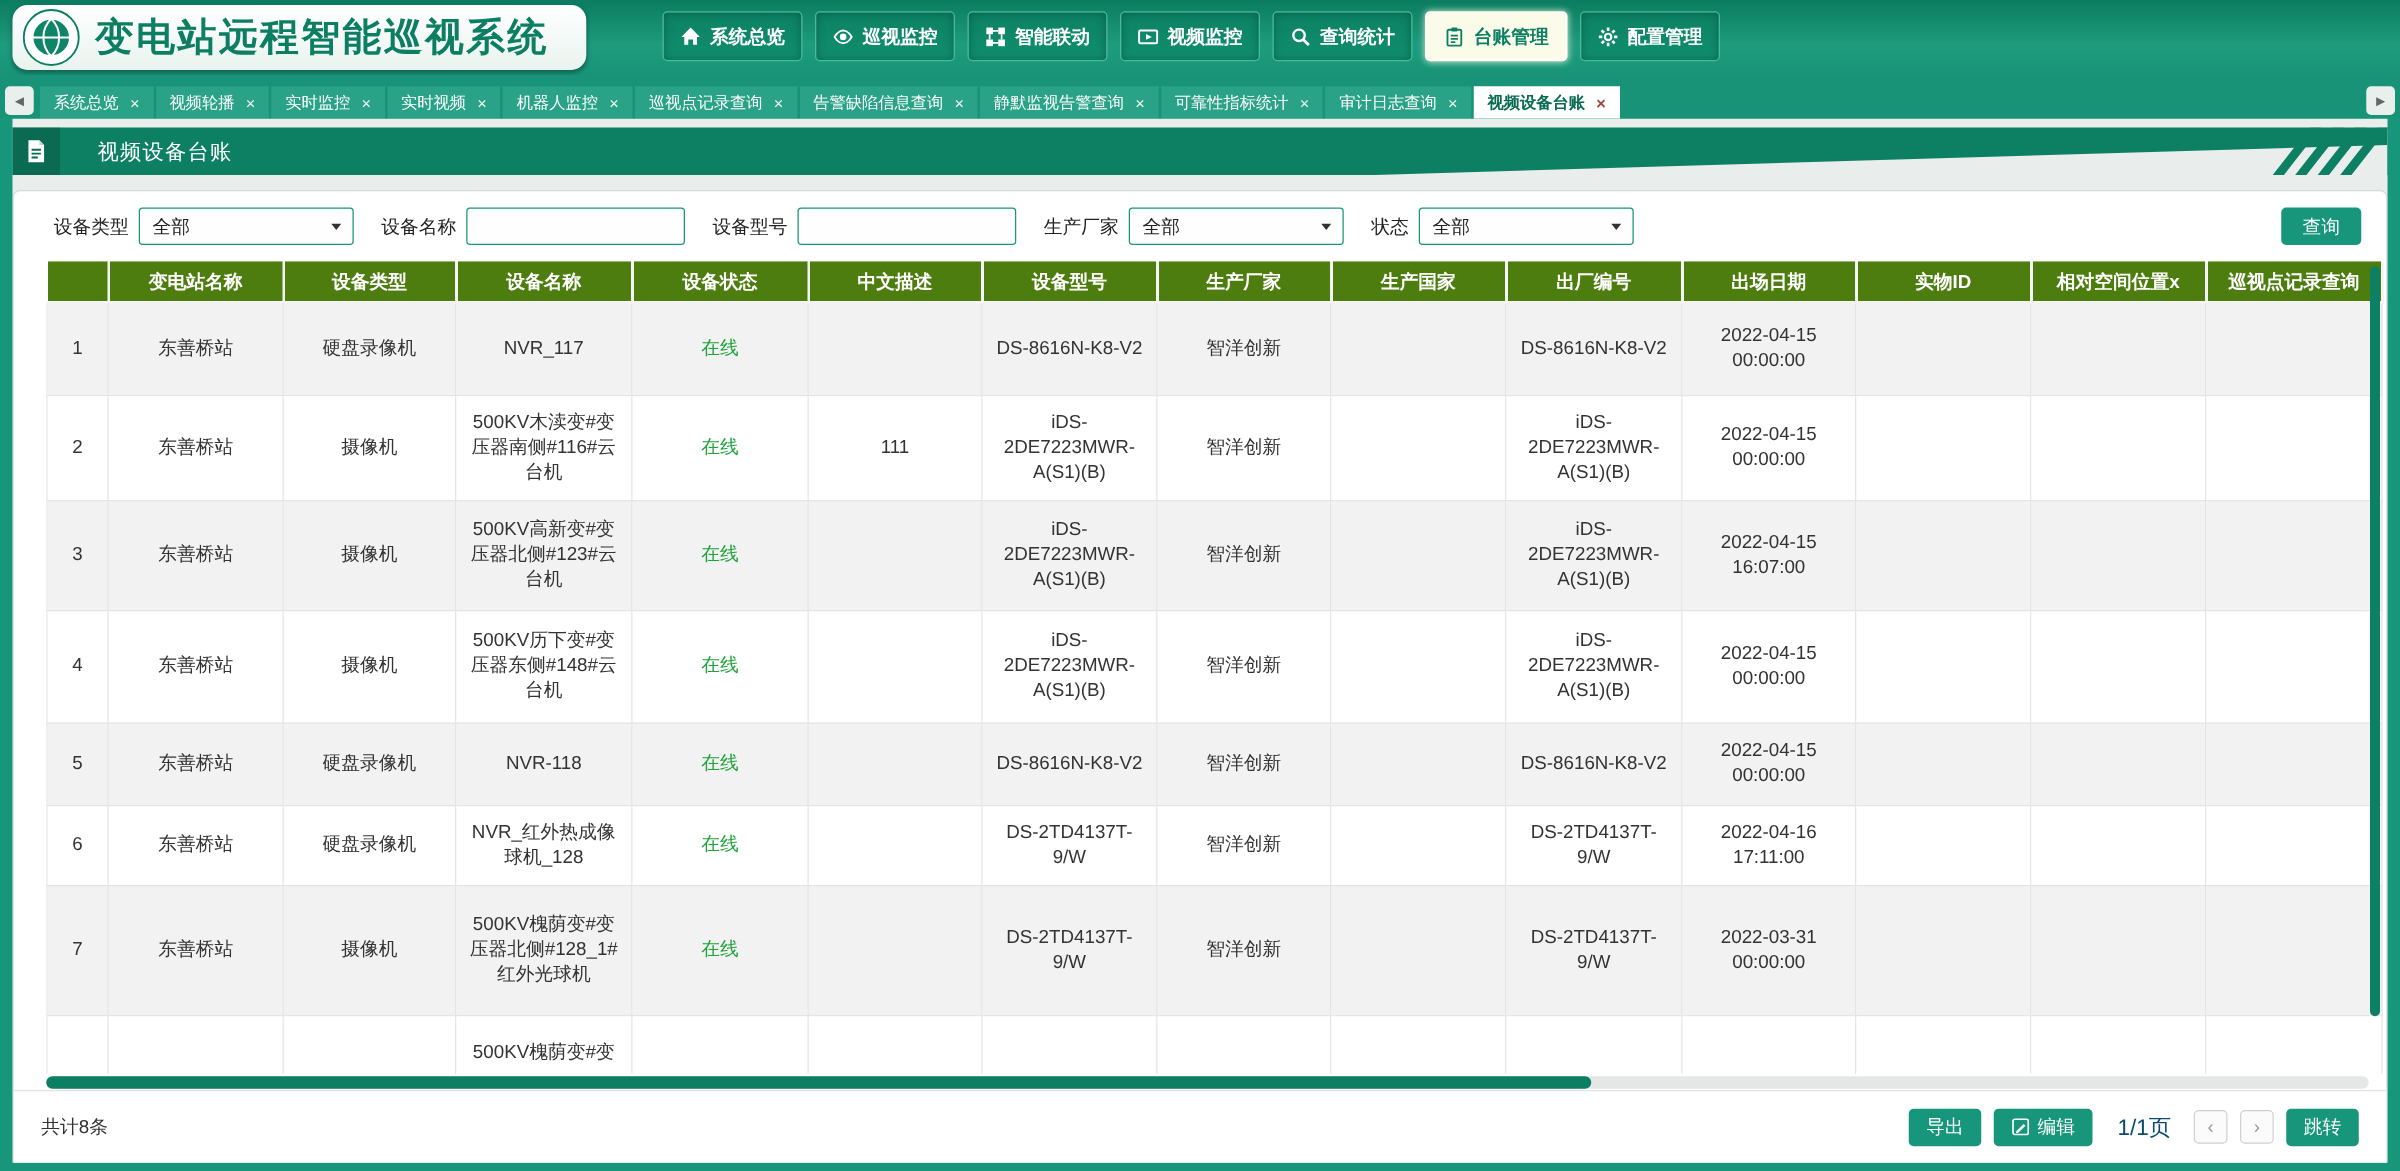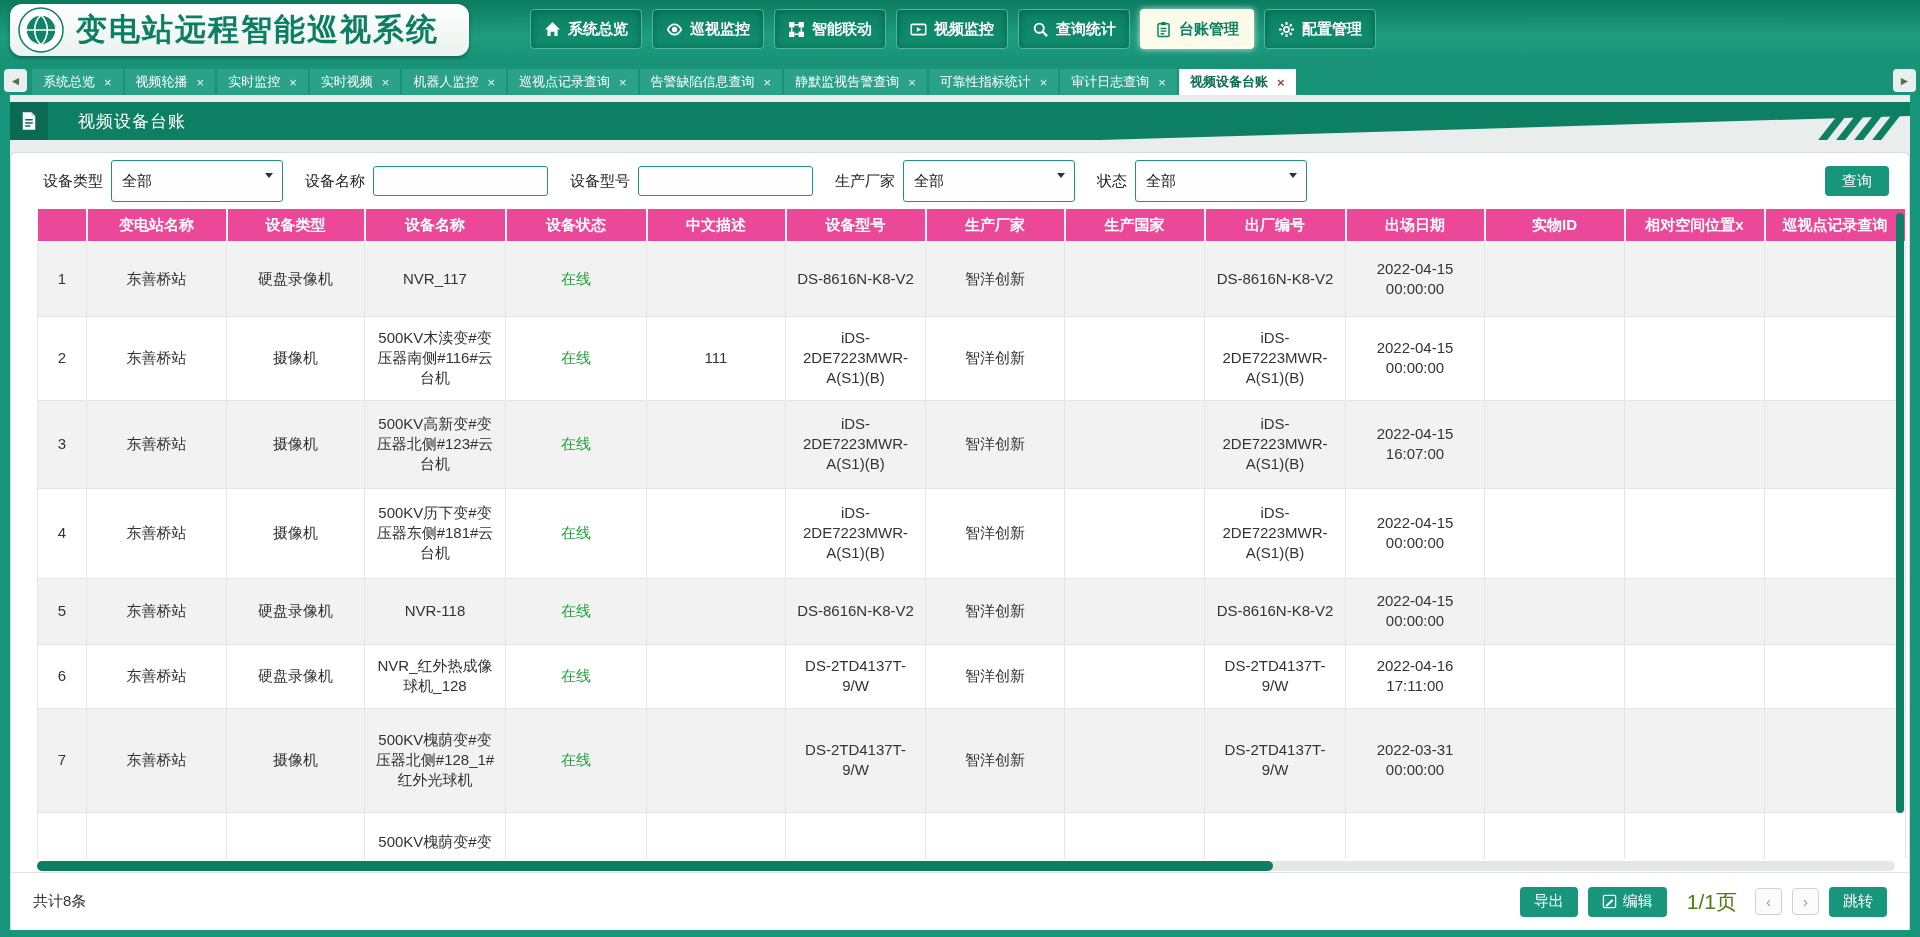--- a/index.html
+++ b/index.html
@@ -108,21 +108,21 @@
     padding-left:12px;
   }
 
   
   .filter-row{
     height:56px; display:flex; align-items:center; padding:0 20px;
   }
   .f-label{ font-size:15px; color:#222; margin-right:8px; white-space:nowrap; }
   .f-group{ display:flex; align-items:center; margin-right:22px; }
   .select-box{
-    position:relative; width:172px; height:42px; background:#fdfefd;
+    position:relative; width:172px; height:30px; background:#fdfefd;
     border:1px solid #1b9677; border-radius:3px; cursor:pointer;
     display:flex; align-items:center; padding:0 24px 0 10px;
   }
   .select-box .sel-val{ font-size:15px; color:#222; }
   .caret{
     position:absolute; right:9px; top:12px; width:0; height:0;
     border-left:4px solid transparent; border-right:4px solid transparent;
     border-top:5px solid #333;
   }
   .f-input{
@@ -132,21 +132,21 @@
   }
   .query-btn{
     margin-left:auto; width:64px; height:30px; border:none; border-radius:4px;
     background:#17967b; color:#fff; font-size:15px; cursor:pointer; font-family:inherit;
   }
 
   
   .table-viewport{ height:650px; overflow:hidden; margin-left:14px; position:relative; }
   table{ border-collapse:collapse; table-layout:fixed; width:1868px; }
   th{
-    background:#ec4899; color:#fff; font-size:15px; font-weight:bold;
+    background:#4d7c0f; color:#fff; font-size:15px; font-weight:bold;
     height:33px; border-right:2px solid #f2f5f4; border-bottom:2px solid #f2f5f4;
     padding:0 4px; overflow:hidden; white-space:nowrap;
   }
   td{
     border:1px solid #e3e6e5; font-size:15px; color:#333; text-align:center;
     padding:4px 8px; line-height:20px; word-break:break-word; vertical-align:middle;
   }
   tr.stripe td{ background:#f2f2f2; }
 
   .vscroll{
@@ -169,21 +169,21 @@
     padding:0 22px; background:#fff; border-radius:0;
   }
   .total-text{ font-size:15px; color:#333; }
   .foot-right{ margin-left:auto; display:flex; align-items:center; gap:10px; }
   .g-btn{
     height:30px; padding:0 14px; background:#17967b; border:none; border-radius:4px;
     color:#fff; font-size:15px; cursor:pointer; display:flex; align-items:center; gap:6px;
     font-family:inherit;
   }
   .g-btn svg{ width:15px; height:15px; }
-  .page-indicator{ font-size:21px; color:#4d7c0f; margin:0 8px 0 10px; }
+  .page-indicator{ font-size:18px; color:#0c4a6e; margin:0 8px 0 10px; }
   .pg-btn{
     width:27px; height:27px; background:#fbfbfb; border:1px solid #d0d0d0; border-radius:4px;
     color:#999; font-size:15px; cursor:pointer; display:flex; align-items:center; justify-content:center;
     font-family:inherit;
   }
 </style>
 </head>
 <body>
 
 <header class="topbar">
@@ -460,21 +460,21 @@
               <td>iDS-2DE7223MWR-A(S1)(B)</td>
               <td>2022-04-15 16:07:00</td>
               <td></td>
               <td></td>
               <td></td>
             </tr>
             <tr style="height: 90px;">
               <td>4</td>
               <td>东善桥站</td>
               <td>摄像机</td>
-              <td>500KV历下变#变压器东侧#181#云台机</td>
+              <td>500KV历下变#变压器东侧#148#云台机</td>
               <td class="status" style="color: rgb(31, 162, 58);">在线</td>
               <td></td>
               <td>iDS-2DE7223MWR-A(S1)(B)</td>
               <td>智洋创新</td>
               <td></td>
               <td>iDS-2DE7223MWR-A(S1)(B)</td>
               <td>2022-04-15 00:00:00</td>
               <td></td>
               <td></td>
               <td></td>

